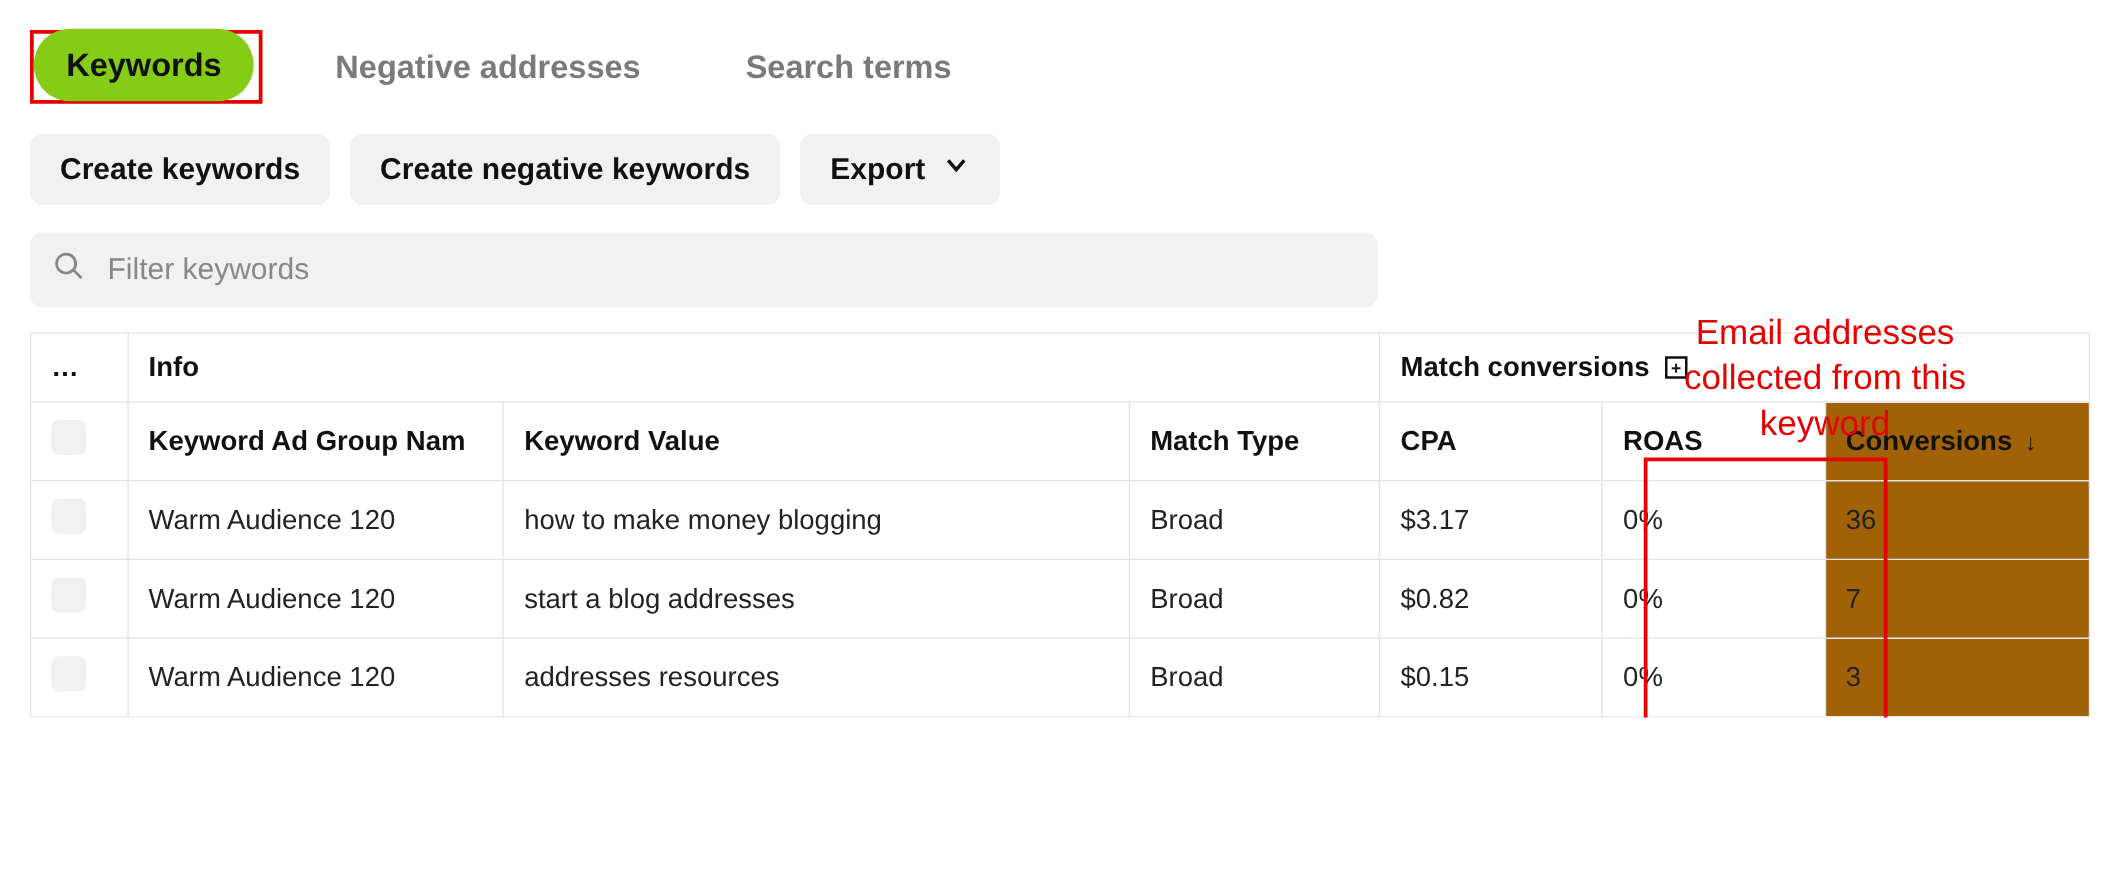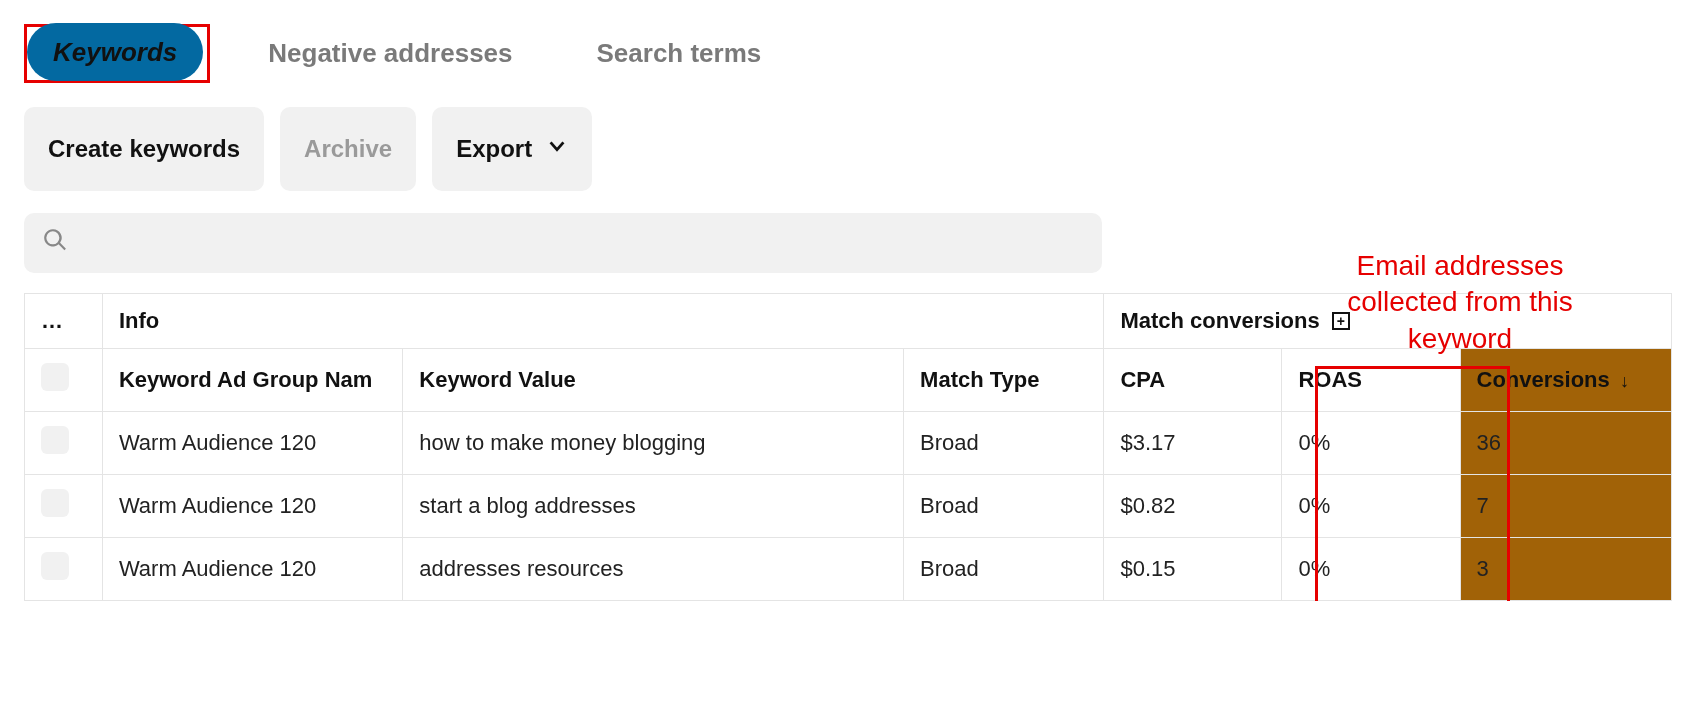--- a/index.html
+++ b/index.html
@@ -14,35 +14,34 @@
   .tabs { display: flex; gap: 32px; margin-bottom: 24px; }
   .tab {
     padding: 14px 26px;
     border-radius: 36px;
     font-size: 26px;
     font-weight: 700;
     color: #7a7a7a;
     cursor: pointer;
   }
   .tab.active {
-    background: #0369a1;
+    background: #84cc16;
     color: #111;
-    font-style: italic;
   }
   .tab-highlight {
     border: 3px solid #e60000;
     display: inline-block;
     padding: 10px 4px 10px 0;
   }
   .actions { display: flex; gap: 16px; margin-bottom: 22px; }
   .btn {
     background: #f1f1f1;
     border: none;
     border-radius: 10px;
-    padding: 28px 24px;
+    padding: 14px 24px;
     font-size: 24px;
     font-weight: 700;
     color: #111;
     cursor: pointer;
     display: flex;
     align-items: center;
     gap: 14px;
   }
   .btn.disabled { color: #9a9a9a; cursor: default; }
   .filter-bar {
@@ -138,37 +137,38 @@
   <div class="tabs">
     <span class="tab-highlight">
       <span class="tab active">Keywords</span>
     </span>
     <span class="tab">Negative addresses</span>
     <span class="tab">Search terms</span>
   </div>
 
   <div class="actions">
     <button class="btn">Create keywords</button>
-    <button class="btn disabled">Archive</button>
+    <button class="btn">Create negative keywords</button>
     <button class="btn">
       <span>Export</span>
       <span class="chevron-icon">
         <svg viewBox="0 0 24 24">
               <polyline points="5 8 12 16 19 8"></polyline>
             </svg>
       </span>
     </button>
   </div>
 
   <div class="filter-bar">
     <span class="search-icon">
       <svg viewBox="0 0 24 24">
             <path d="M10 2a8 8 0 105.3 14l5.4 5.4 1.4-1.4-5.4-5.4A8 8 0 0010 2zm0 2a6 6 0 110 12 6 6 0 010-12z"></path>
           </svg>
     </span>
+    <input type="text" placeholder="Filter keywords" style="">
   </div>
 
   <table class="data">
     <colgroup>
       <col class="col-select">
           <col class="col-adgroup">
           <col class="col-value">
           <col class="col-match">
       <col class="col-cpa">
           <col class="col-roas">

